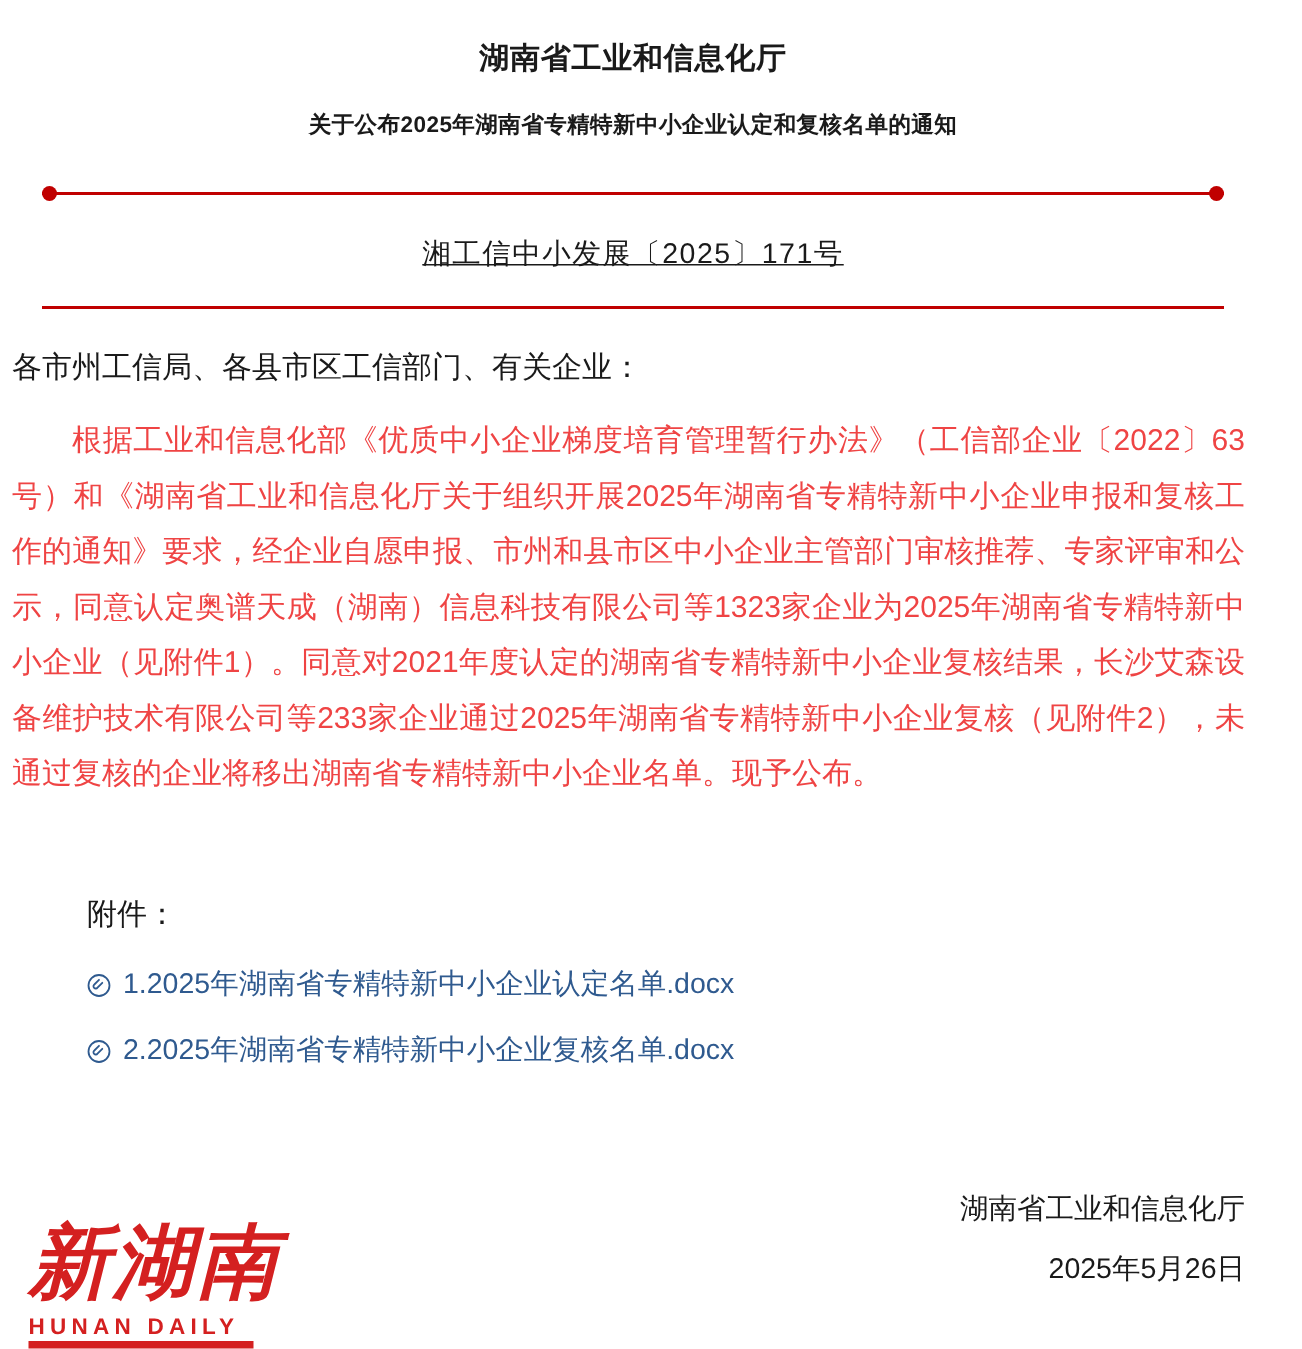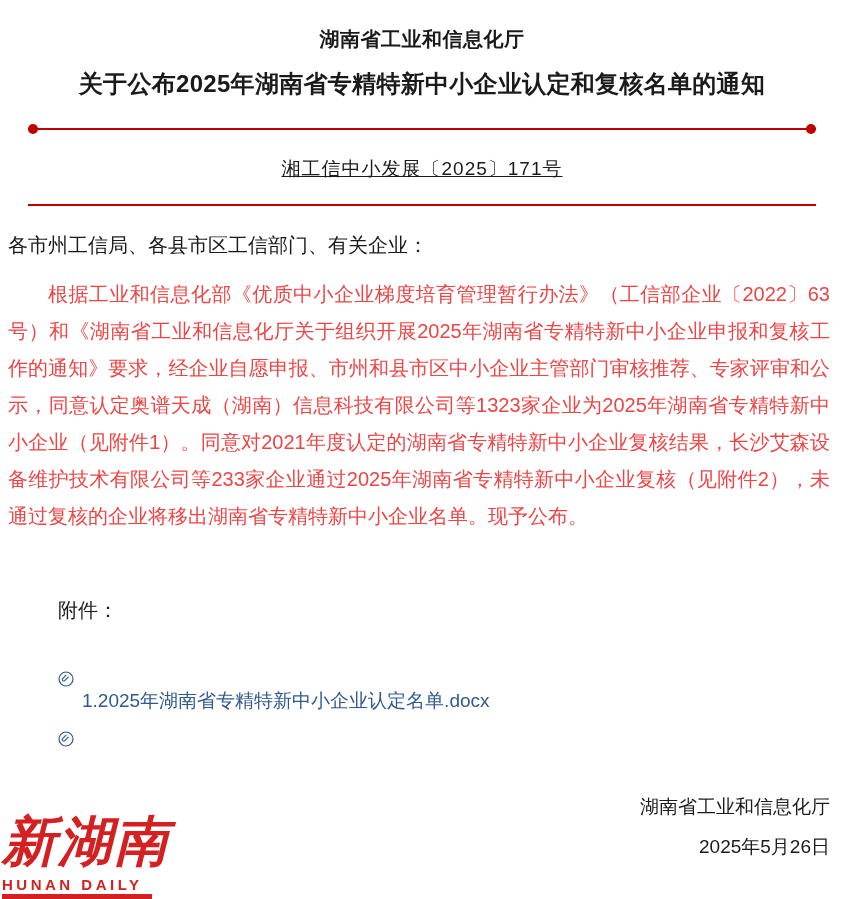--- a/index.html
+++ b/index.html
@@ -28,21 +28,21 @@
     text-align: center;
   }
   .issuer {
     font-size: 20px;
     font-weight: bold;
     color: #1a1a1a;
     letter-spacing: 0.5px;
     line-height: 34px;
   }
   .doc-title {
-    font-size: 24px;
+    font-size: 15px;
     font-weight: bold;
     color: #1a1a1a;
     letter-spacing: 0.3px;
     line-height: 36px;
     margin-top: 10px;
   }
 
   
   .red-rule {
     position: relative;
@@ -125,21 +125,20 @@
     flex: 0 0 auto;
     width: 16px;
     height: 16px;
     display: inline-block;
   }
   .attach-link {
     font-size: 19px;
     color: #2f5a8f;
     text-decoration: none;
     line-height: 28px;
-    margin-top: 44px;
   }
 
   
   .footer {
     position: absolute;
     left: 0;
     right: 0;
     bottom: 0;
     height: 140px;
   }
@@ -147,21 +146,21 @@
     position: absolute;
     right: 14px;
     top: 28px;
     text-align: right;
     font-size: 19px;
     line-height: 40px;
     color: #1a1a1a;
   }
   .logo {
     position: absolute;
-    left: 2px;
+    left: 19px;
     bottom: 6px;
     width: 210px;
   }
   .logo-cn {
     font-family: "Liberation Serif", serif;
     font-size: 54px;
     font-weight: bold;
     font-style: italic;
     color: #d42020;
     letter-spacing: 2px;
@@ -221,20 +220,21 @@
         <a class="attach-link" href="#">1.2025年湖南省专精特新中小企业认定名单.docx</a>
       </div>
 
       <div class="attach-item">
         <span class="attach-icon">
           <svg width="16" height="16" viewBox="0 0 16 16">
             <circle cx="8" cy="8" r="7" fill="none" stroke="#2f5a8f" stroke-width="1.2"></circle>
             <path d="M10.2 6.2 L7.0 9.4 a1.5 1.5 0 1 1 -2.1 -2.1 L8.0 4.2" fill="none" stroke="#2f5a8f" stroke-width="1.2" stroke-linecap="round"></path>
           </svg>
         </span>
+        <a class="attach-link" href="#">2.2025年湖南省专精特新中小企业复核名单.docx</a>
       </div>
     </div>
   </div>
 
   <div class="footer">
     <div class="footer-sign">
       <div>湖南省工业和信息化厅</div>
       <div>2025年5月26日</div>
     </div>
 

